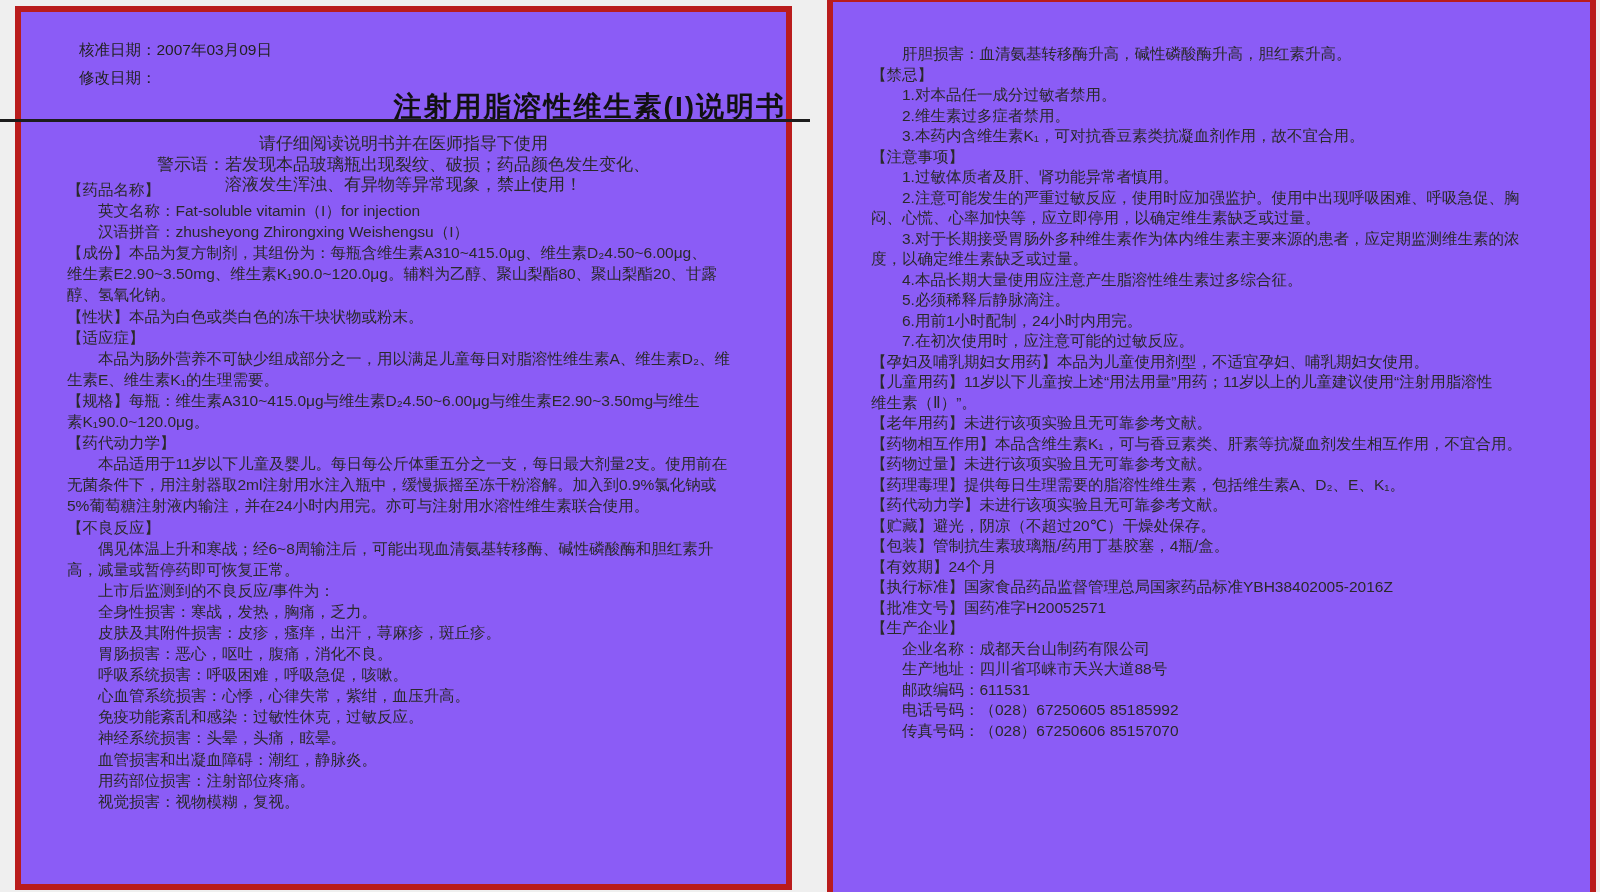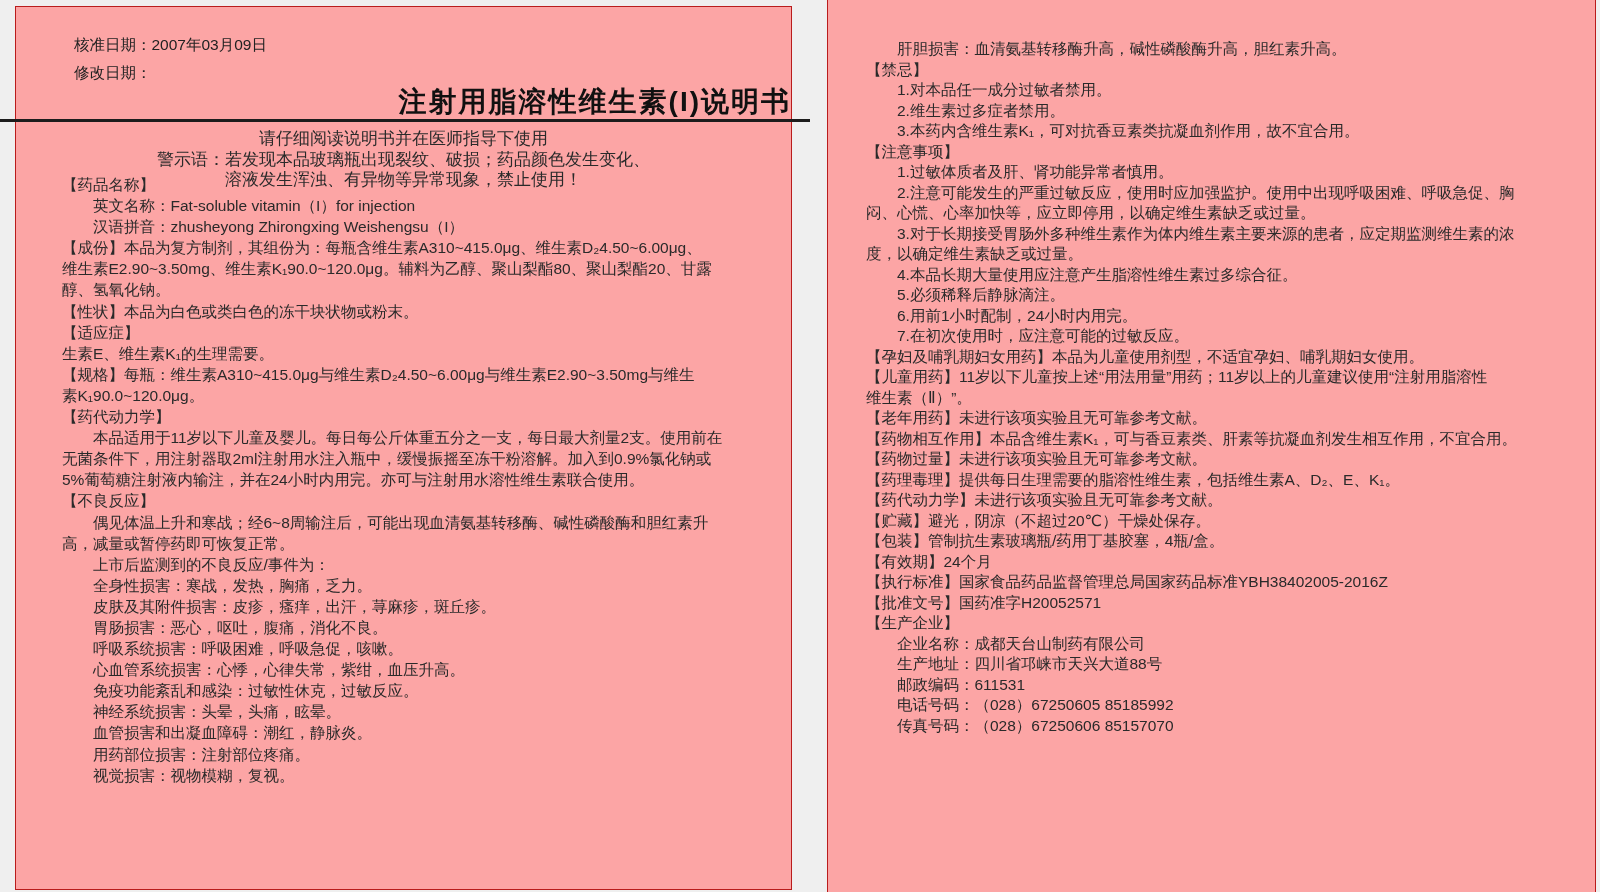--- a/index.html
+++ b/index.html
@@ -6,22 +6,22 @@
   body{
     width:1600px;height:892px;
     background:#efefef;
     font-family:"Liberation Sans","DejaVu Sans",sans-serif;
     color:#222;
     position:relative;
     overflow:hidden;
   }
   .page{
     position:absolute;
-    background:#fca5a5;
-    border:1px solid #b91c1c;
+    background:#8b5cf6;
+    border:6px solid #b91c1c;
     box-sizing:border-box;
     text-decoration:underline;
   }
   .page-left{left:15px;top:6px;width:777px;height:884px;}
   .page-right{left:827px;top:-4px;width:769px;height:902px;}
   .title-rule{
     position:absolute;left:0;top:119px;width:810px;height:3px;
     background:#1c1c1c;z-index:5;
   }
   .approval{position:absolute;left:58px;top:28px;font-size:15.5px;white-space:nowrap;}
@@ -66,20 +66,21 @@
     </div>
     <div class="col col-left" id="left-col">
         <div class="line">【药品名称】</div>
         <div class="line ind">英文名称：Fat-soluble vitamin（I）for injection</div>
         <div class="line ind">汉语拼音：zhusheyong Zhirongxing Weishengsu（I）</div>
         <div class="line">【成份】本品为复方制剂，其组份为：每瓶含维生素A310~415.0μg、维生素D₂4.50~6.00μg、</div>
         <div class="line">维生素E2.90~3.50mg、维生素K₁90.0~120.0μg。辅料为乙醇、聚山梨酯80、聚山梨酯20、甘露</div>
         <div class="line">醇、氢氧化钠。</div>
         <div class="line">【性状】本品为白色或类白色的冻干块状物或粉末。</div>
         <div class="line">【适应症】</div>
+        <div class="line ind">本品为肠外营养不可缺少组成部分之一，用以满足儿童每日对脂溶性维生素A、维生素D₂、维</div>
         <div class="line">生素E、维生素K₁的生理需要。</div>
         <div class="line">【规格】每瓶：维生素A310~415.0μg与维生素D₂4.50~6.00μg与维生素E2.90~3.50mg与维生</div>
         <div class="line">素K₁90.0~120.0μg。</div>
         <div class="line">【药代动力学】</div>
         <div class="line ind">本品适用于11岁以下儿童及婴儿。每日每公斤体重五分之一支，每日最大剂量2支。使用前在</div>
         <div class="line">无菌条件下，用注射器取2ml注射用水注入瓶中，缓慢振摇至冻干粉溶解。加入到0.9%氯化钠或</div>
         <div class="line">5%葡萄糖注射液内输注，并在24小时内用完。亦可与注射用水溶性维生素联合使用。</div>
         <div class="line">【不良反应】</div>
         <div class="line ind">偶见体温上升和寒战；经6~8周输注后，可能出现血清氨基转移酶、碱性磷酸酶和胆红素升</div>
         <div class="line">高，减量或暂停药即可恢复正常。</div>

